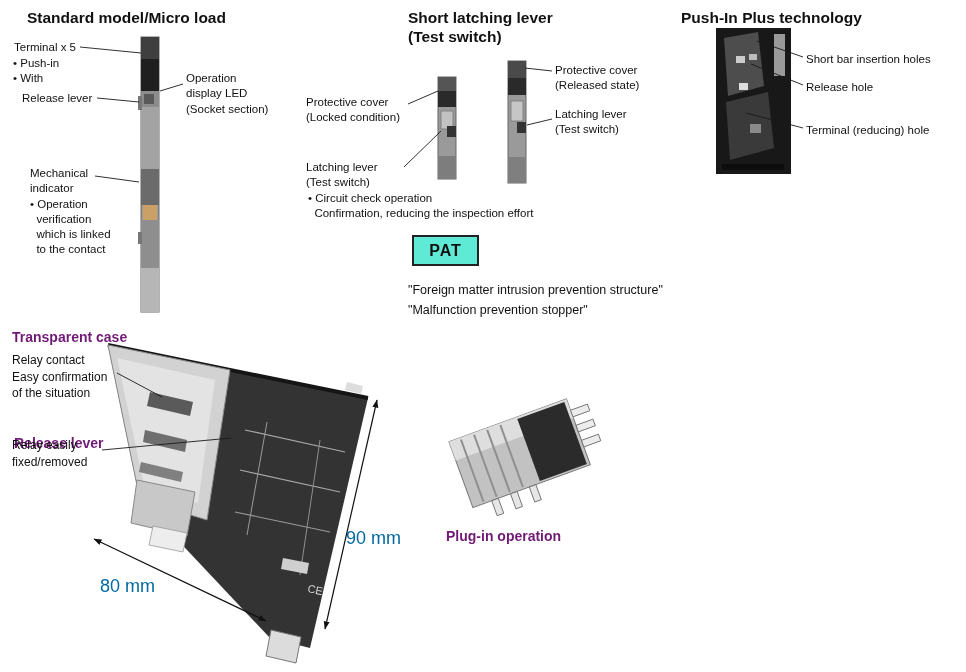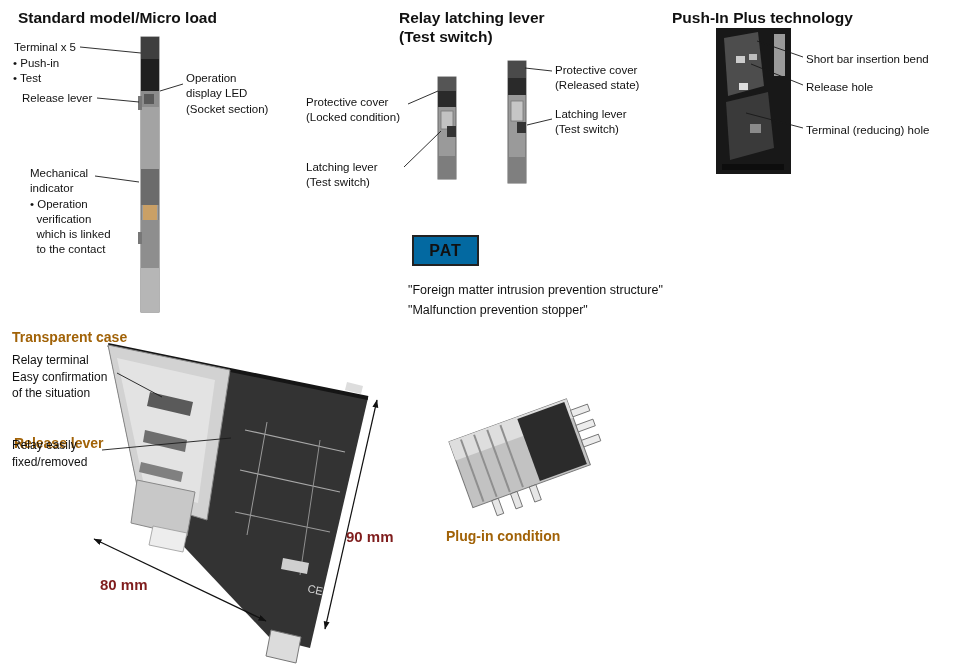--- a/index.html
+++ b/index.html
@@ -1,26 +1,26 @@
 <!DOCTYPE html>
 <html><head>
 <meta charset="utf-8">
 <style>
   * { margin:0; padding:0; box-sizing:border-box; }
   html,body { background:#ffffff; font-family:"Liberation Sans", sans-serif; }
   .canvas { position:relative; width:966px; height:672px; background:#fff; overflow:hidden; color:#151515; }
   .abs { position:absolute; }
-  .title { font-size:15.5px; font-weight:bold; color:#111; white-space:pre-line; line-height:1.25; }
+  .title { font-size:15.5px; font-weight:bold; color:#111; white-space:pre-line; line-height:1.25;margin-left:9px; }
   .lbl { font-size:11.5px; line-height:1.33; color:#111; white-space:pre-line; }
-  .subhead { font-size:14px; font-weight:bold; color:#a16207; }
+  .subhead { font-size:14px; font-weight:bold; color:#701a75; }
   .desc { font-size:12px; line-height:1.38; color:#111; white-space:pre-line; }
   .pat-box { width:67px; height:31px; border:2px solid #222; display:flex; align-items:center; justify-content:center;
-             font-size:16px; font-weight:bold; letter-spacing:1px; color:#111; background:#0369a1; }
+             font-size:16px; font-weight:bold; letter-spacing:1px; color:#111; background:#5eead4; }
   .quote { font-size:12.5px; color:#111; }
-  .dim { font-size:15px; font-weight:bold; color:#7f1d1d; }
+  .dim { font-size:18px; font-weight:normal; color:#0369a1; }
   svg.lines { left:0; top:0; pointer-events:none; z-index:5; }
   .txt { z-index:6; }
 </style>
 </head>
 <body>
 
 <div class="canvas">
 
   <svg class="abs" style="left:137px; top:36px;" width="26" height="278" viewBox="0 0 26 278">
     <rect x="4" y="1" width="18" height="275" fill="#9c9c9c" stroke="#666" stroke-width="1"></rect>
@@ -135,58 +135,60 @@
 
     <g stroke="#111" stroke-width="1.2">
       <line x1="377" y1="400" x2="325" y2="629" marker-start="url(#arr)" marker-end="url(#arr)"></line>
       <line x1="94" y1="539" x2="266" y2="621" marker-start="url(#arr)" marker-end="url(#arr)"></line>
     </g>
   </svg>
 
   <div class="abs txt title" style="left:18px; top:8px;">Standard model/Micro load</div>
   <div class="abs txt lbl" style="left:14px; top:40px;">Terminal x 5</div>
   <div class="abs txt lbl" style="left:13px; top:56px;">• Push-in
-• Test</div>
+• With</div>
   <div class="abs txt lbl" style="left:22px; top:91px;">Release lever</div>
   <div class="abs txt lbl" style="left:186px; top:71px;">Operation
 display LED
 (Socket section)</div>
   <div class="abs txt lbl" style="left:30px; top:166px;">Mechanical
 indicator
 • Operation
 &nbsp;&nbsp;verification
 &nbsp;&nbsp;which is linked
 &nbsp;&nbsp;to the contact</div>
 
-  <div class="abs txt title" style="left:399px; top:8px;">Relay latching lever
+  <div class="abs txt title" style="left:399px; top:8px;">Short latching lever
 (Test switch)</div>
   <div class="abs txt lbl" style="left:306px; top:95px;">Protective cover
 (Locked condition)</div>
   <div class="abs txt lbl" style="left:306px; top:160px;">Latching lever
 (Test switch)</div>
+  <div class="abs txt lbl" style="left:308px; top:191px;">• Circuit check operation
+&nbsp;&nbsp;Confirmation, reducing the inspection effort</div>
   <div class="abs txt lbl" style="left:555px; top:63px;">Protective cover
 (Released state)</div>
   <div class="abs txt lbl" style="left:555px; top:107px;">Latching lever
 (Test switch)</div>
 
   <div class="abs txt pat-box" style="left:412px; top:235px;">PAT</div>
   <div class="abs txt quote" style="left:408px; top:283px;">"Foreign matter intrusion prevention structure"</div>
   <div class="abs txt quote" style="left:408px; top:303px;">"Malfunction prevention stopper"</div>
 
   <div class="abs txt title" style="left:672px; top:8px;">Push-In Plus technology</div>
-  <div class="abs txt lbl" style="left:806px; top:52px;">Short bar insertion bend</div>
+  <div class="abs txt lbl" style="left:806px; top:52px;">Short bar insertion holes</div>
   <div class="abs txt lbl" style="left:806px; top:80px;">Release hole</div>
   <div class="abs txt lbl" style="left:806px; top:123px;">Terminal (reducing) hole</div>
 
   <div class="abs txt subhead" style="left:12px; top:329px;">Transparent case</div>
-  <div class="abs txt desc" style="left:12px; top:352px;">Relay terminal
+  <div class="abs txt desc" style="left:12px; top:352px;">Relay contact
 Easy confirmation
 of the situation</div>
   <div class="abs txt subhead" style="left:14px; top:435px;">Release lever</div>
   <div class="abs txt desc" style="left:12px; top:437px;">Relay easily
 fixed/removed</div>
 
   <div class="abs txt dim" style="left:346px; top:528px;">90 mm</div>
   <div class="abs txt dim" style="left:100px; top:576px;">80 mm</div>
 
-  <div class="abs txt subhead" style="left:446px; top:528px;">Plug-in condition</div>
+  <div class="abs txt subhead" style="left:446px; top:528px;">Plug-in operation</div>
 
 </div>
 
 </body></html>

